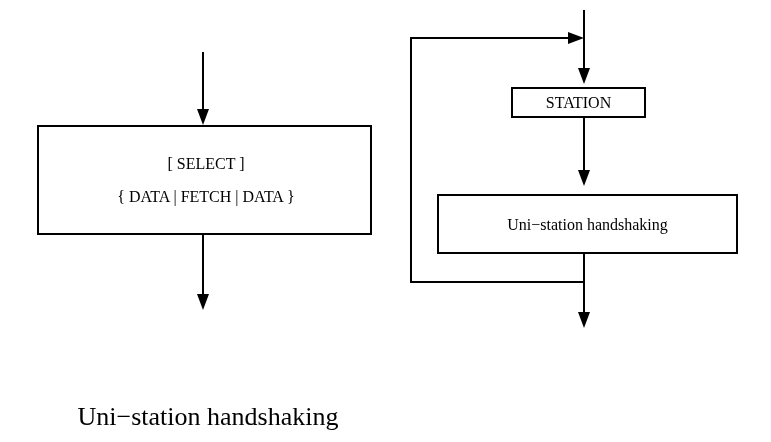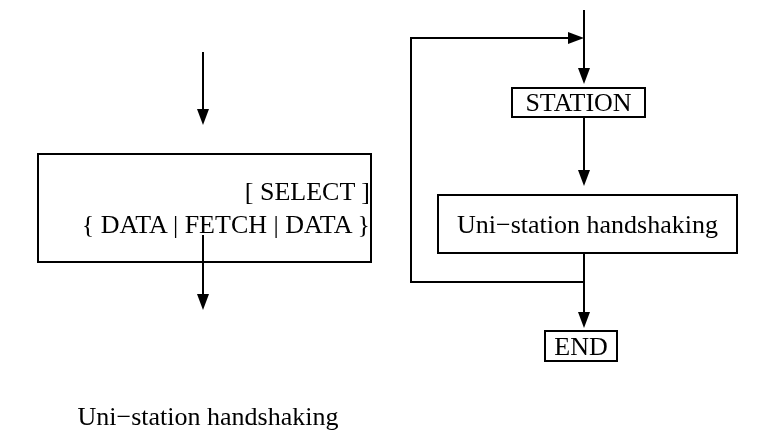--- a/index.html
+++ b/index.html
@@ -39,33 +39,32 @@
     position: absolute;
     width: 0; height: 0;
     border-top: 6px solid transparent;
     border-bottom: 6px solid transparent;
     border-left: 16px solid var(--line-color);
   }
   .node {
     position: absolute;
     border: 2px solid var(--line-color);
     background: var(--bg-color);
-    font-size: 26px;
+    font-size: 16px;
     line-height: 33px;
     display: flex;
     align-items: center;
     justify-content: center;
     white-space: nowrap;
   }
   .node.multiline {
     flex-direction: column;
-    align-items: flex-end;
+    align-items: center;
     justify-content: center;
     padding-left: 3px;
-    margin-top: 28px;
   }
   .caption {
     position: absolute;
     font-size: 26px;
     line-height: 33px;
     text-align: center;
     white-space: nowrap;
   }
 </style>
 </head>
@@ -101,18 +100,15 @@
   <div class="vline" style="left:583px; top:118px; height:53px;"></div>
   <div class="arrow-down" style="left:578px; top:170px;"></div>
 
   <div class="node" style="left:437px; top:194px; width:301px; height:60px;">
     <span>Uni−station handshaking</span>
   </div>
 
   <div class="vline" style="left:583px; top:254px; height:59px;"></div>
   <div class="arrow-down" style="left:578px; top:312px;"></div>
 
-  <div class="node" style="left:544px; top:330px; width:74px; height:32px;">
-    <span>END</span>
-  </div>
 
 
 </div>
 
 </body></html>

